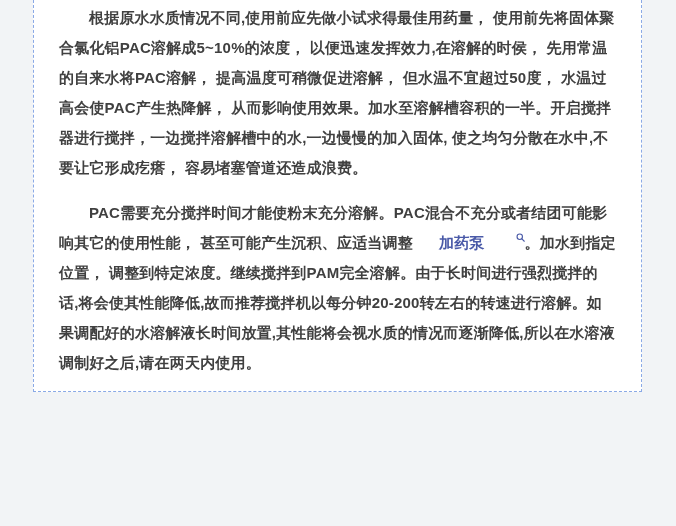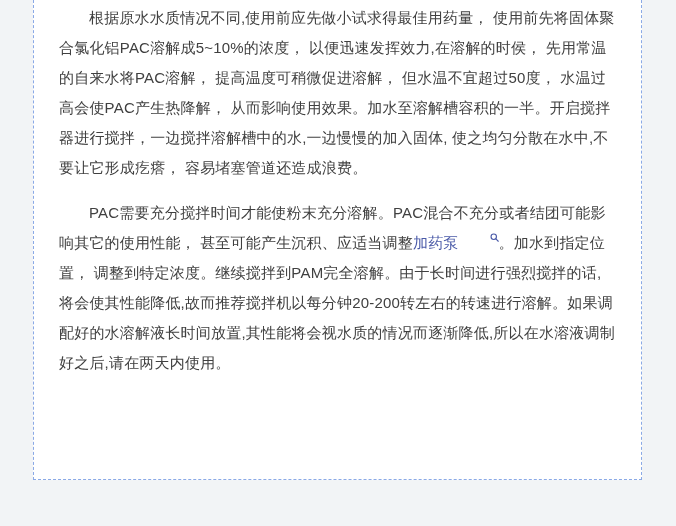--- a/index.html
+++ b/index.html
@@ -13,43 +13,45 @@
     width:676px;
     height:526px;
     background:#f2f4f6;
     font-family:"Liberation Sans","DejaVu Sans",sans-serif;
     overflow:hidden;
   }
   .panel{
     box-sizing:border-box;
     margin-left:33px;
     width:609px;
-    height:480px;
+    height:392px;
     background:var(--panel-bg);
     border-left:1px dashed var(--border-c);
     border-right:1px dashed var(--border-c);
     border-bottom:1px dashed var(--border-c);
     padding:3px 25px 8px 25px;
     overflow:hidden;
+    font-weight:bold;
   }
   .para{
     margin:0 0 15px 0;
     font-size:15px;
     line-height:30px;
     color:var(--text-c);
     text-indent:2em;
     text-align:left;
     letter-spacing:0.2px;
     word-break:break-all;
   }
   .entity-link{
     color:var(--link-c);
     text-decoration:none;
     cursor:pointer;
     white-space:nowrap;
+    margin-left:26px;
   }
   .sup-icon{
     display:inline-block;
     vertical-align:6px;
     margin-left:1px;
     line-height:0;
     color:var(--link-c);
   }
   .sup-icon svg{display:inline-block;}
 </style>

